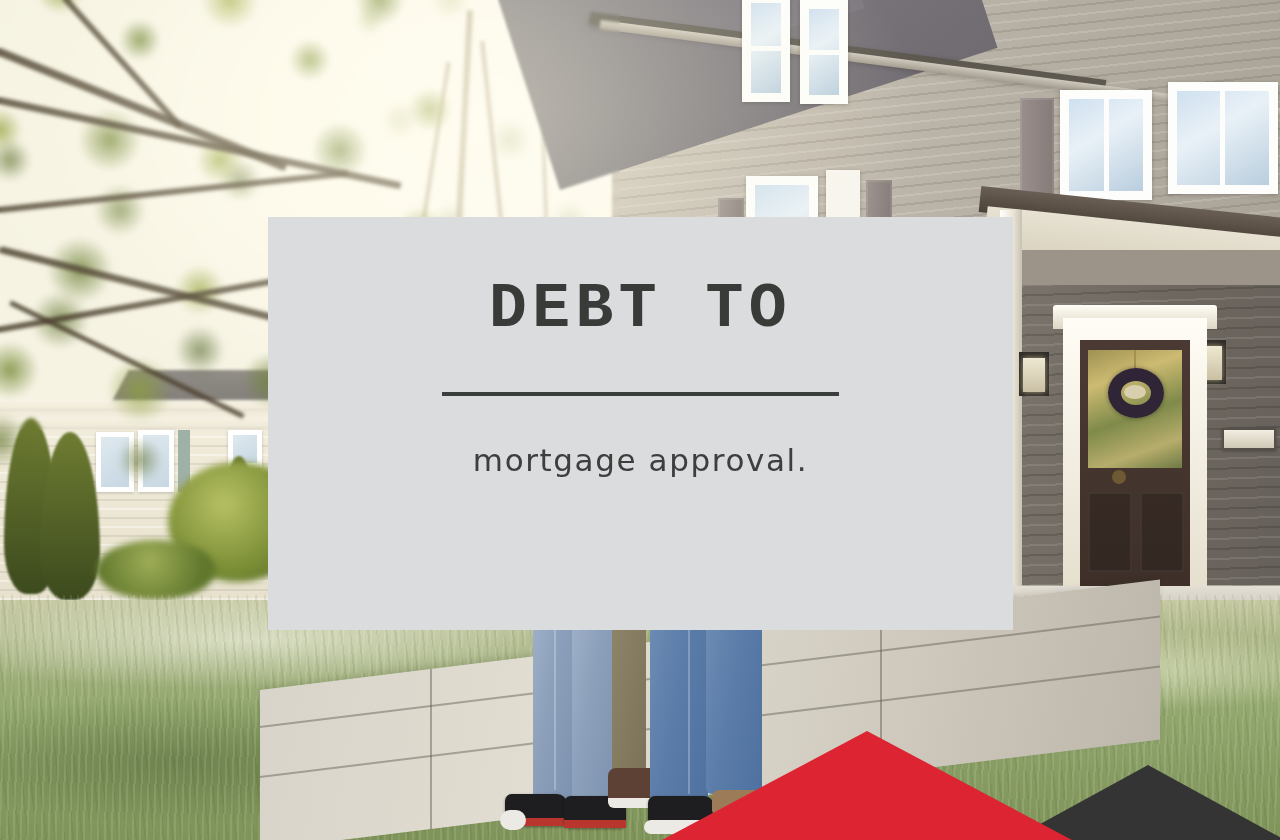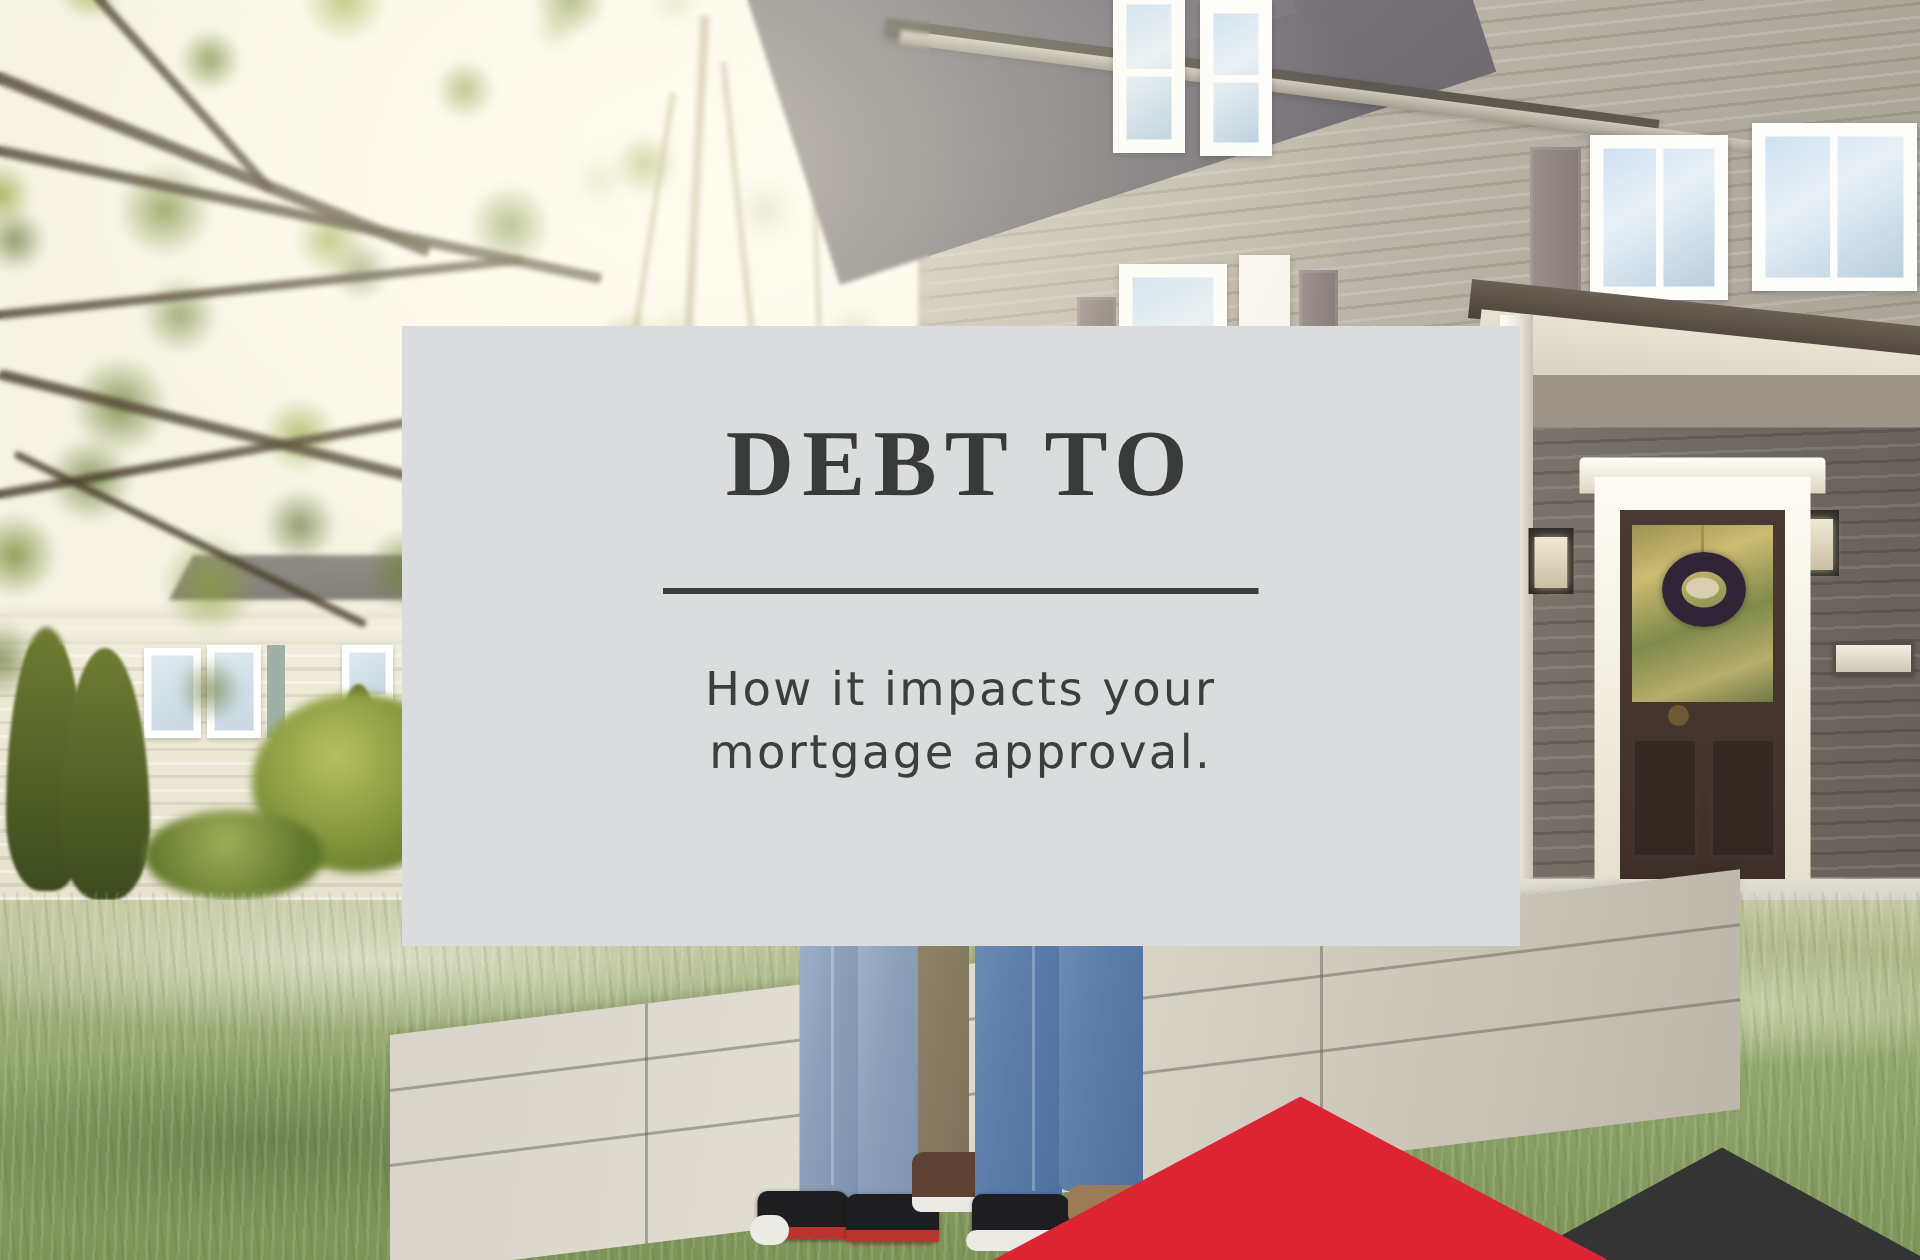--- a/index.html
+++ b/index.html
@@ -299,21 +299,21 @@
     position:absolute;
     left:268px; top:217px;
     width:745px; height:413px;
     background:#dadcdd;
     display:flex; flex-direction:column;
     align-items:center; justify-content:flex-start;
     padding-top:56px;
   }
   #title {
     color:#393b39;
-    font-family:Liberation Serif, serif;
+    font-family:Liberation Mono, monospace;
     font-weight:bold;
     font-size:63px;
     line-height:1.17;
     letter-spacing:5.5px;
     text-align:center;
     width:100%;
   }
   #title .l2 { display:block; }
   #divider {
     width:397px; height:4px;
@@ -506,21 +506,20 @@
     <div class="photo-warm"></div>
     <div class="photo-blur-top"></div>
   </div>
 
   <div id="card" style="background: rgb(218, 220, 221);">
     <h1 id="title" style="color: rgb(57, 59, 57);">
       <span>DEBT TO</span>
     </h1>
     <div id="divider" style="background: rgb(57, 64, 60);"></div>
     <p id="subtitle" style="color: rgb(60, 63, 61);">
-      <span>How it impacts your</span>
       <span class="s2">mortgage approval.</span>
     </p>
   </div>
 
   <div class="chev" id="chev-dark" style="background: rgb(52, 52, 52);"></div>
   <div class="chev" id="chev-red" style="background: rgb(221, 36, 51);"></div>
   <div class="chev" id="chev-red-overlap"></div>
 
 </div>
 

